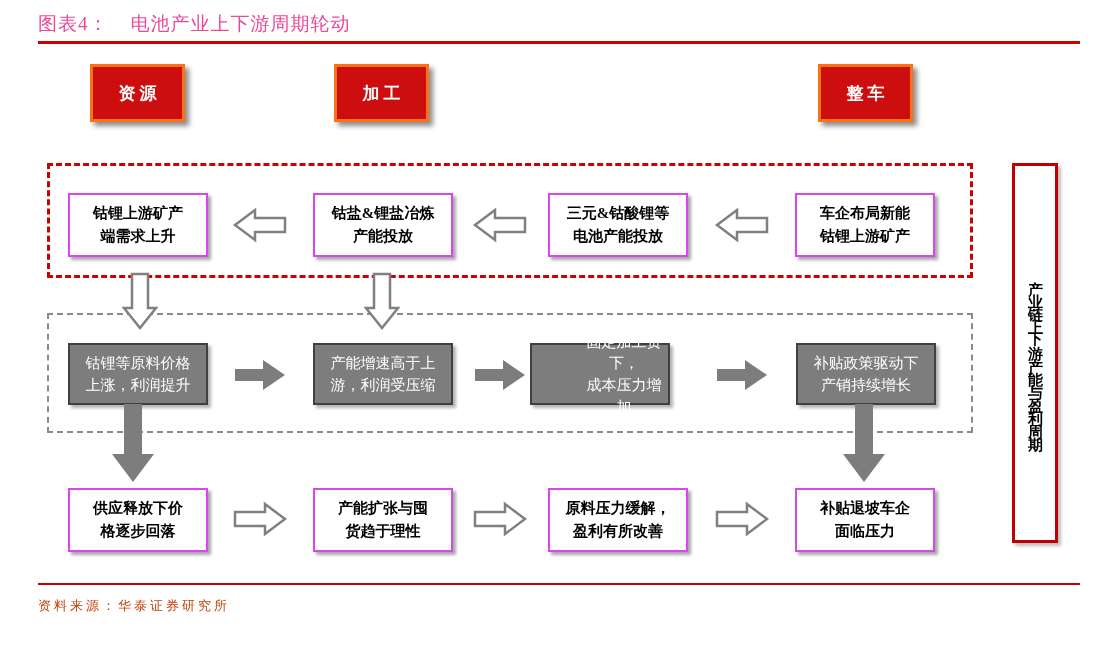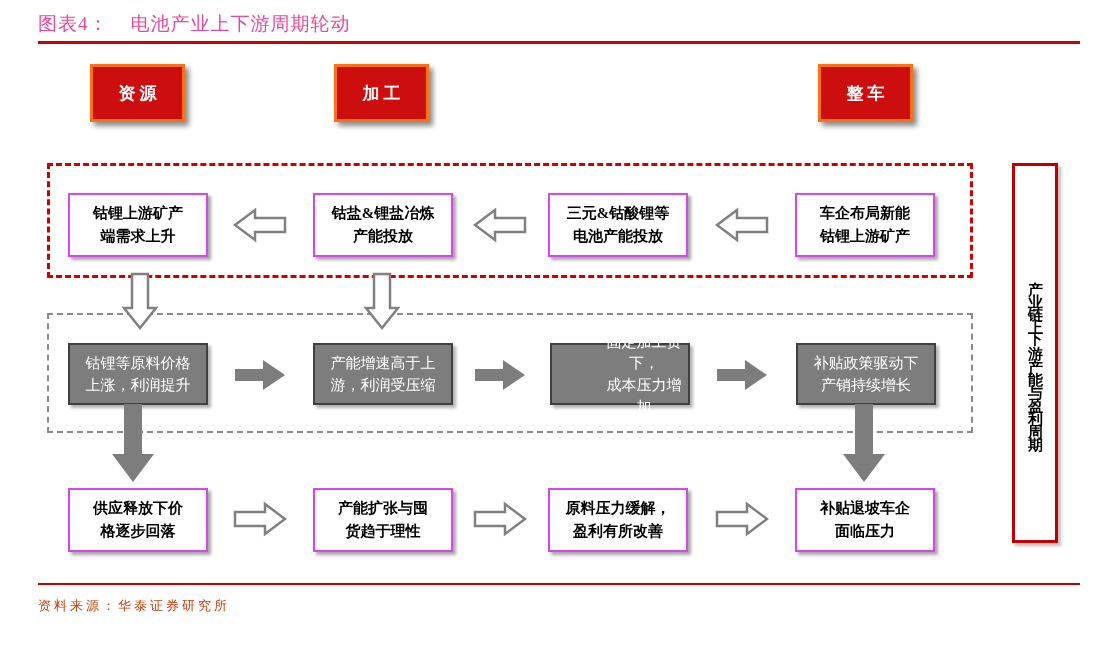--- a/index.html
+++ b/index.html
@@ -77,21 +77,21 @@
     font-family: "Liberation Sans", "DejaVu Sans", sans-serif;
     line-height: 1.45;
   }
   .row1 { top: 193px; }
   .row2 { top: 343px; }
   .row3 { top: 488px; }
   .col1 { left: 68px; }
   .col2 { left: 313px; }
   .col3 { left: 548px; }
   .col4 { left: 795px; }
-  .row2.col3 { left: 550px; padding-left: 48px; }
+  .row2.col3 { left: 530px; padding-left: 48px; }
   .row2.col4 { left: 796px; }
 
   .arrow-svg { display: block; }
 
   
   .side-box {
     left: 1012px; top: 163px; width: 46px; height: 380px;
     background: #ffffff;
     border: 3px solid #c00000;
     box-shadow: 3px 3px 3px rgba(0,0,0,0.25);

